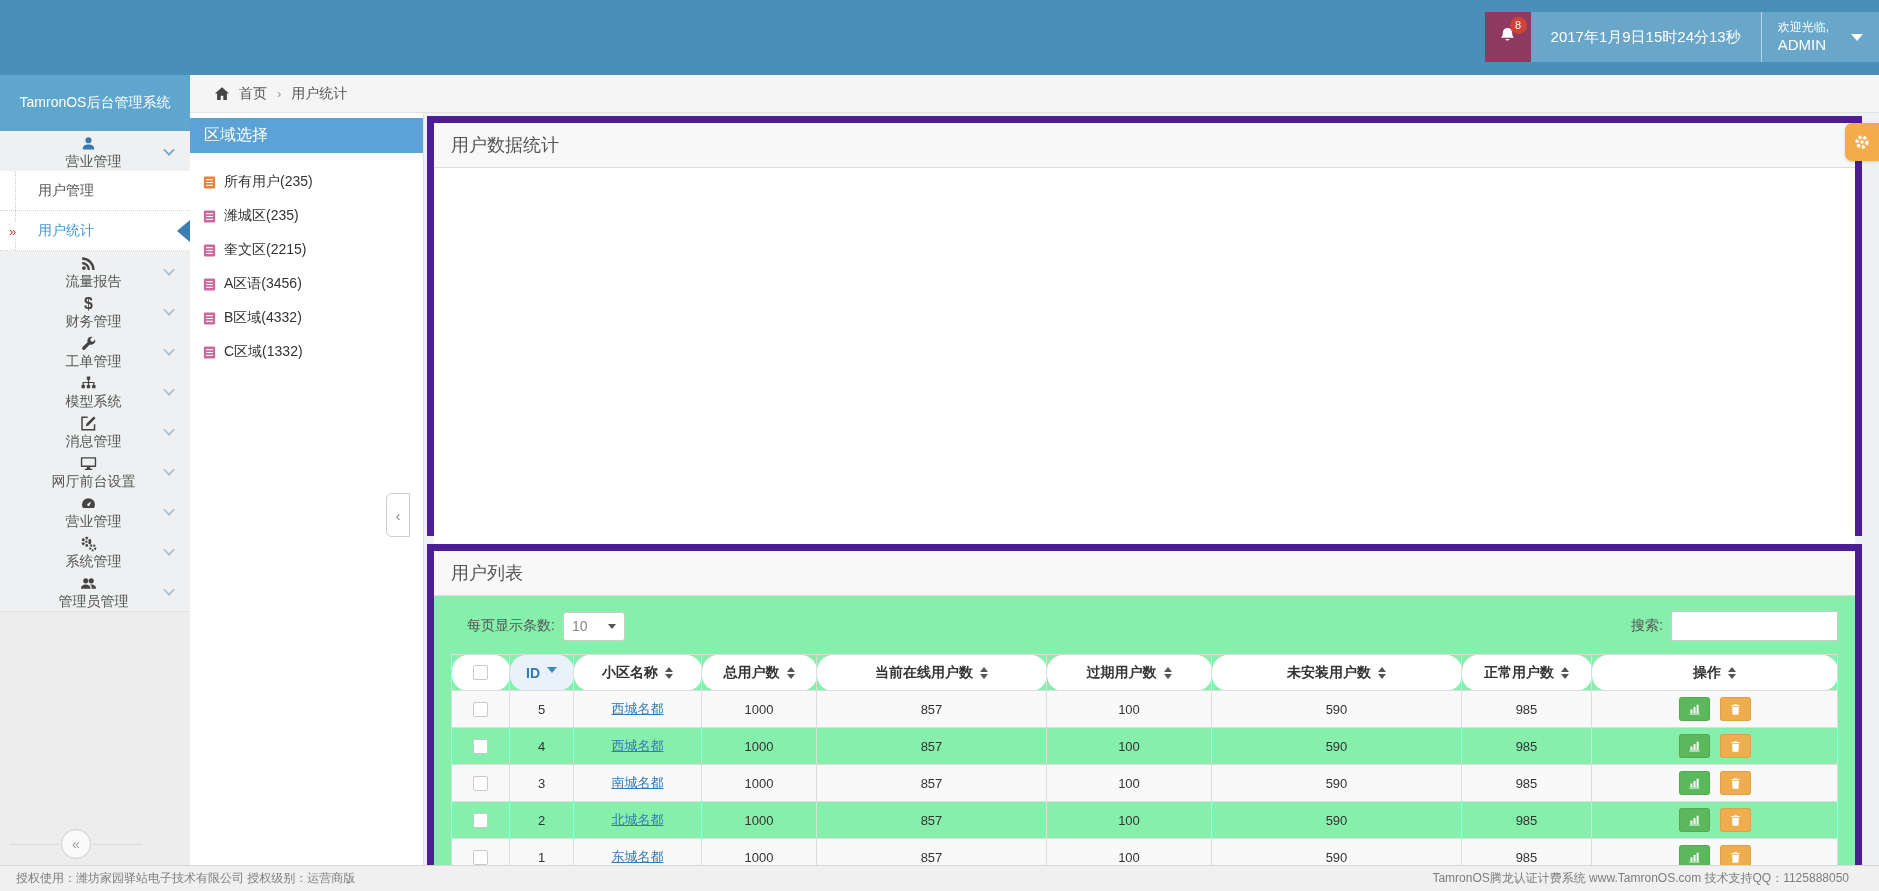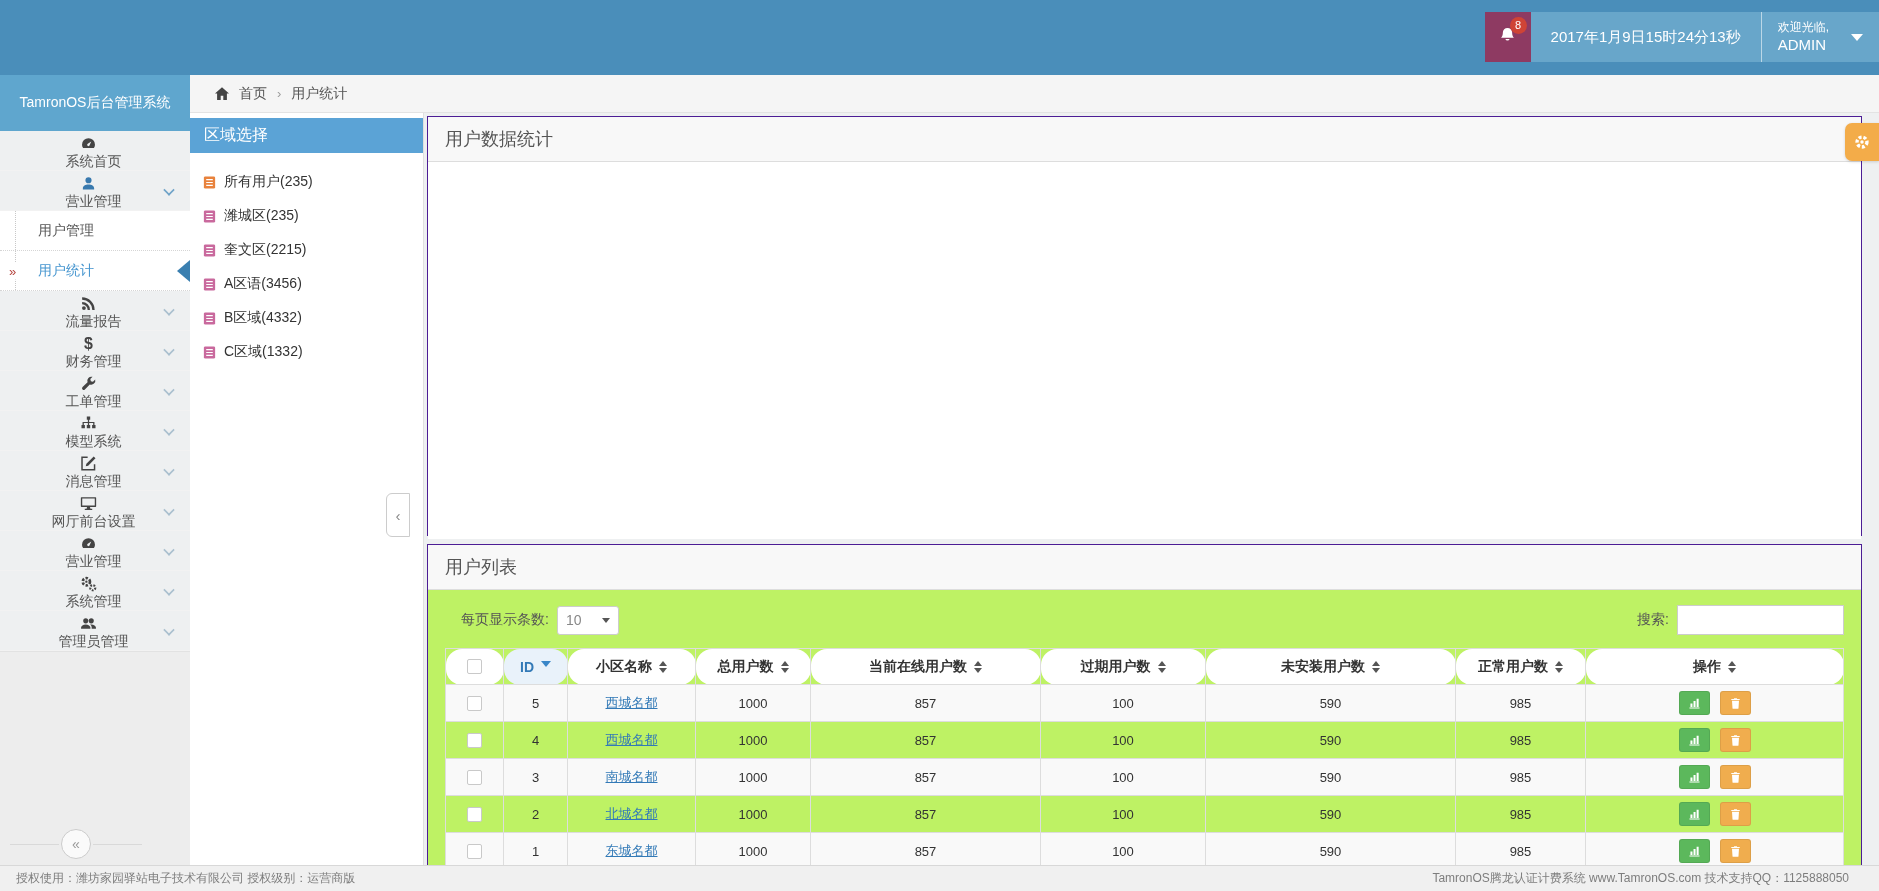--- a/index.html
+++ b/index.html
@@ -63,21 +63,21 @@
   .region-item { display:flex; align-items:center; height:34px; padding-left:12px; font-size:14px; color:#333; cursor:pointer; }
   .region-item .ri-icon { width:15px; height:15px; margin-right:7px; flex:none; }
   .region-item .ri-icon svg { width:15px; height:15px; }
 
   .region-collapse { position:absolute; left:196px; top:380px; width:24px; height:44px; background:#fff; border:1px solid #ccc; border-radius:6px 0 0 6px; display:flex; align-items:center; justify-content:center; color:#888; font-size:15px; z-index:6; cursor:pointer; }
 
   
   .main { flex:1; position:relative; background:#eef0f1; padding:3px 17px 0 3px; overflow:hidden; display:flex; flex-direction:column; }
   .settings-tab { position:absolute; right:0; top:10px; width:34px; height:38px; background:#f3ac49; border-radius:7px 0 0 7px; display:flex; align-items:center; justify-content:center; box-shadow:0 1px 3px rgba(0,0,0,.15); cursor:pointer; z-index:8; }
   .settings-tab svg { width:18px; height:18px; color:#fff; }
-  .panel { background:#bef264; border:1px solid #4c1d95; }
+  .panel { background:#86efac; border:7px solid #4c1d95; }
   .panel-header { background:#f8f8f8; border-bottom:1px solid #ddd; font-size:18px; color:#555; padding:10px 17px; }
   .stats-panel { height:420px; flex:none; }
   .stats-panel .panel-body { height:377px; background:#fff; }
   .list-panel { margin-top:8px; flex:1; }
   .table-controls { display:flex; align-items:center; justify-content:space-between; padding:15px 17px 13px 17px; font-size:14px; color:#555;margin-left:16px; }
   .ctrl-left, .ctrl-right { display:flex; align-items:center; }
   .fake-select { width:62px; height:29px; border:1px solid #ccc; border-radius:3px; margin-left:8px; display:flex; align-items:center; justify-content:space-between; padding:0 8px; color:#888; font-size:14px; cursor:pointer; background:#fff; }
   .fake-select .sel-caret { width:0; height:0; border-left:4px solid transparent; border-right:4px solid transparent; border-top:5px solid #555; }
   .search-input { width:167px; height:30px; border:1px solid #ccc; margin-left:8px; padding:0 6px; font-size:13px; outline:none; }
 
@@ -124,28 +124,20 @@
         </span>
         <span class="caret-down"></span>
       </div>
     </div>
   </header>
 
   <div class="body">
     <aside class="sidebar">
       <div class="sidebar-title">TamronOS后台管理系统</div>
       <nav class="menu" id="menu">
-          <div class="menu-item main">
-            <span class="mi-icon" style="color: rgb(68, 68, 68);">
-              <svg viewBox="0 0 16 16" fill="currentColor">
-                <path d="M8 3a6.1 6.1 0 0 0-6.1 6.1c0 1.2.35 2.3 1 3.2h10.2a6 6 0 0 0 1-3.2A6.1 6.1 0 0 0 8 3zm.8 7.2a1.25 1.25 0 0 1-1.8-1.7l3.6-2.4-1.8 4.1z"></path>
-              </svg>
-            </span>
-            <span>系统首页</span>
-          </div>
           <div class="menu-item main">
             <span class="mi-icon" style="color: rgb(56, 121, 174);">
               <svg viewBox="0 0 16 16" fill="currentColor">
                 <path d="M8 7.8A2.9 2.9 0 1 0 8 2a2.9 2.9 0 0 0 0 5.8zM8 9c-2.9 0-5.3 1.5-5.3 3.4v1.2h10.6v-1.2C13.3 10.5 10.9 9 8 9z"></path>
               </svg>
             </span>
             <span>营业管理</span>
             <span class="chev" style="border-color: rgb(111, 163, 200);"></span>
           </div>
           <div class="menu-item sub">

